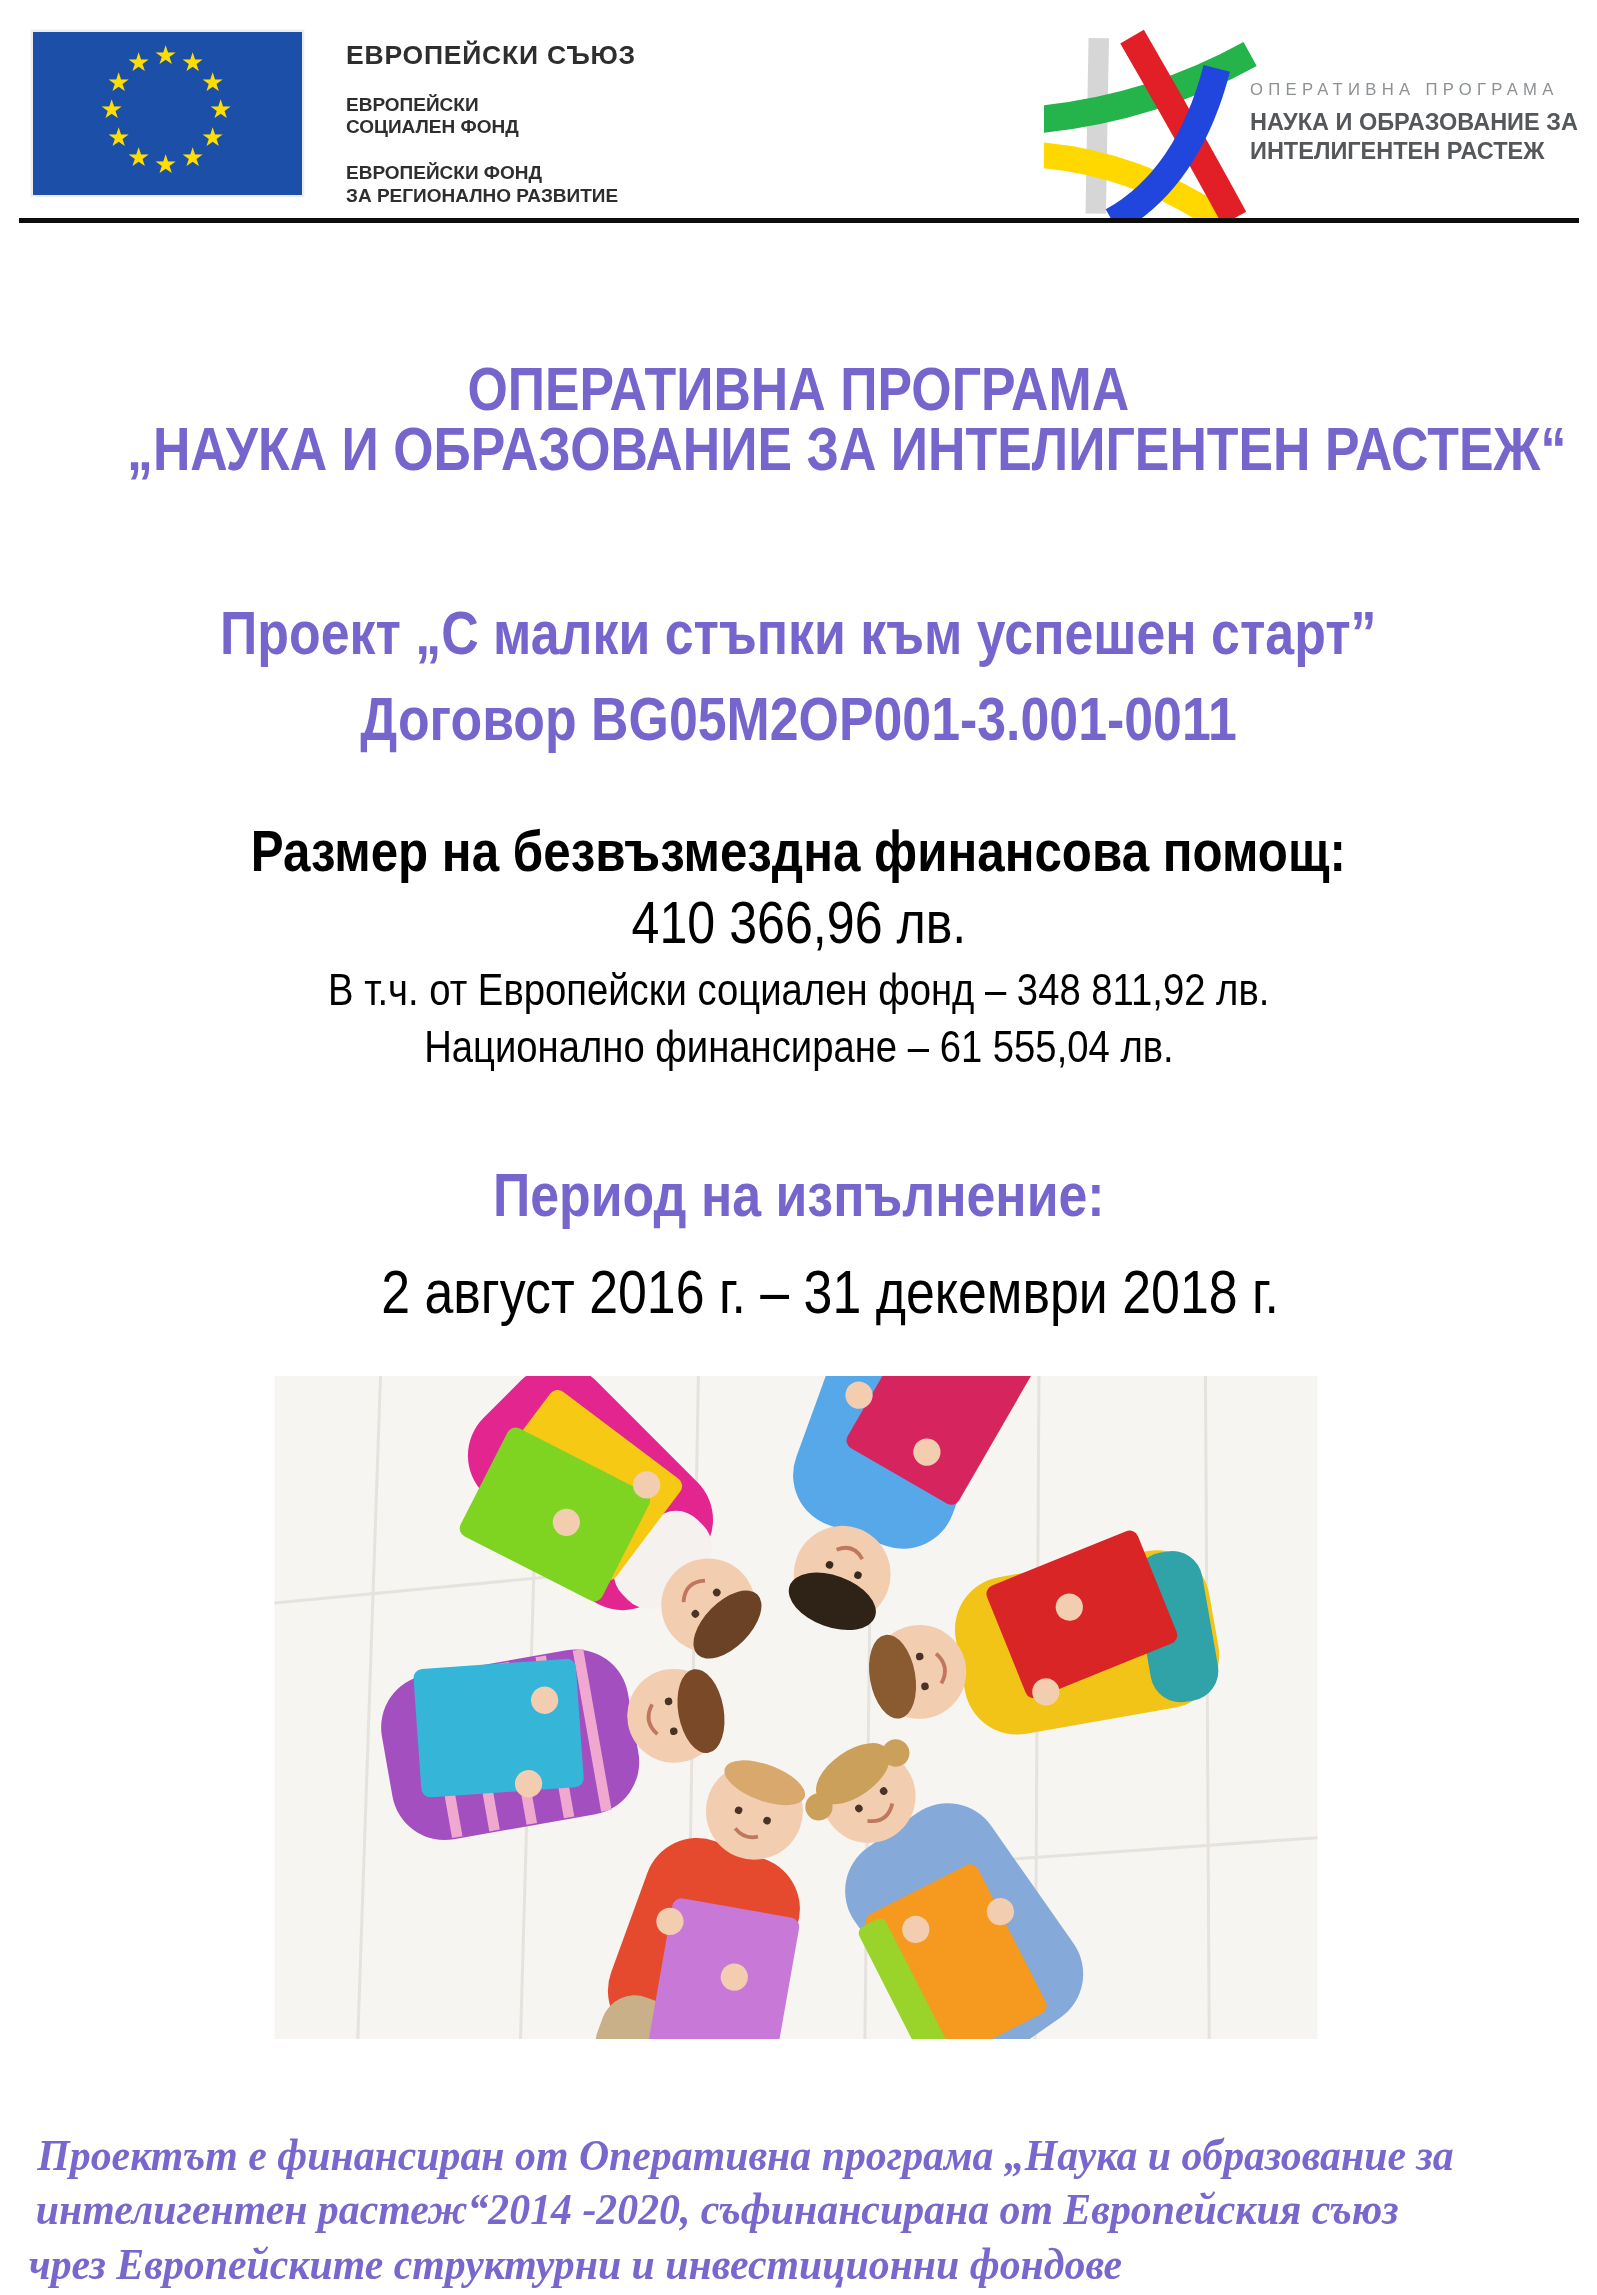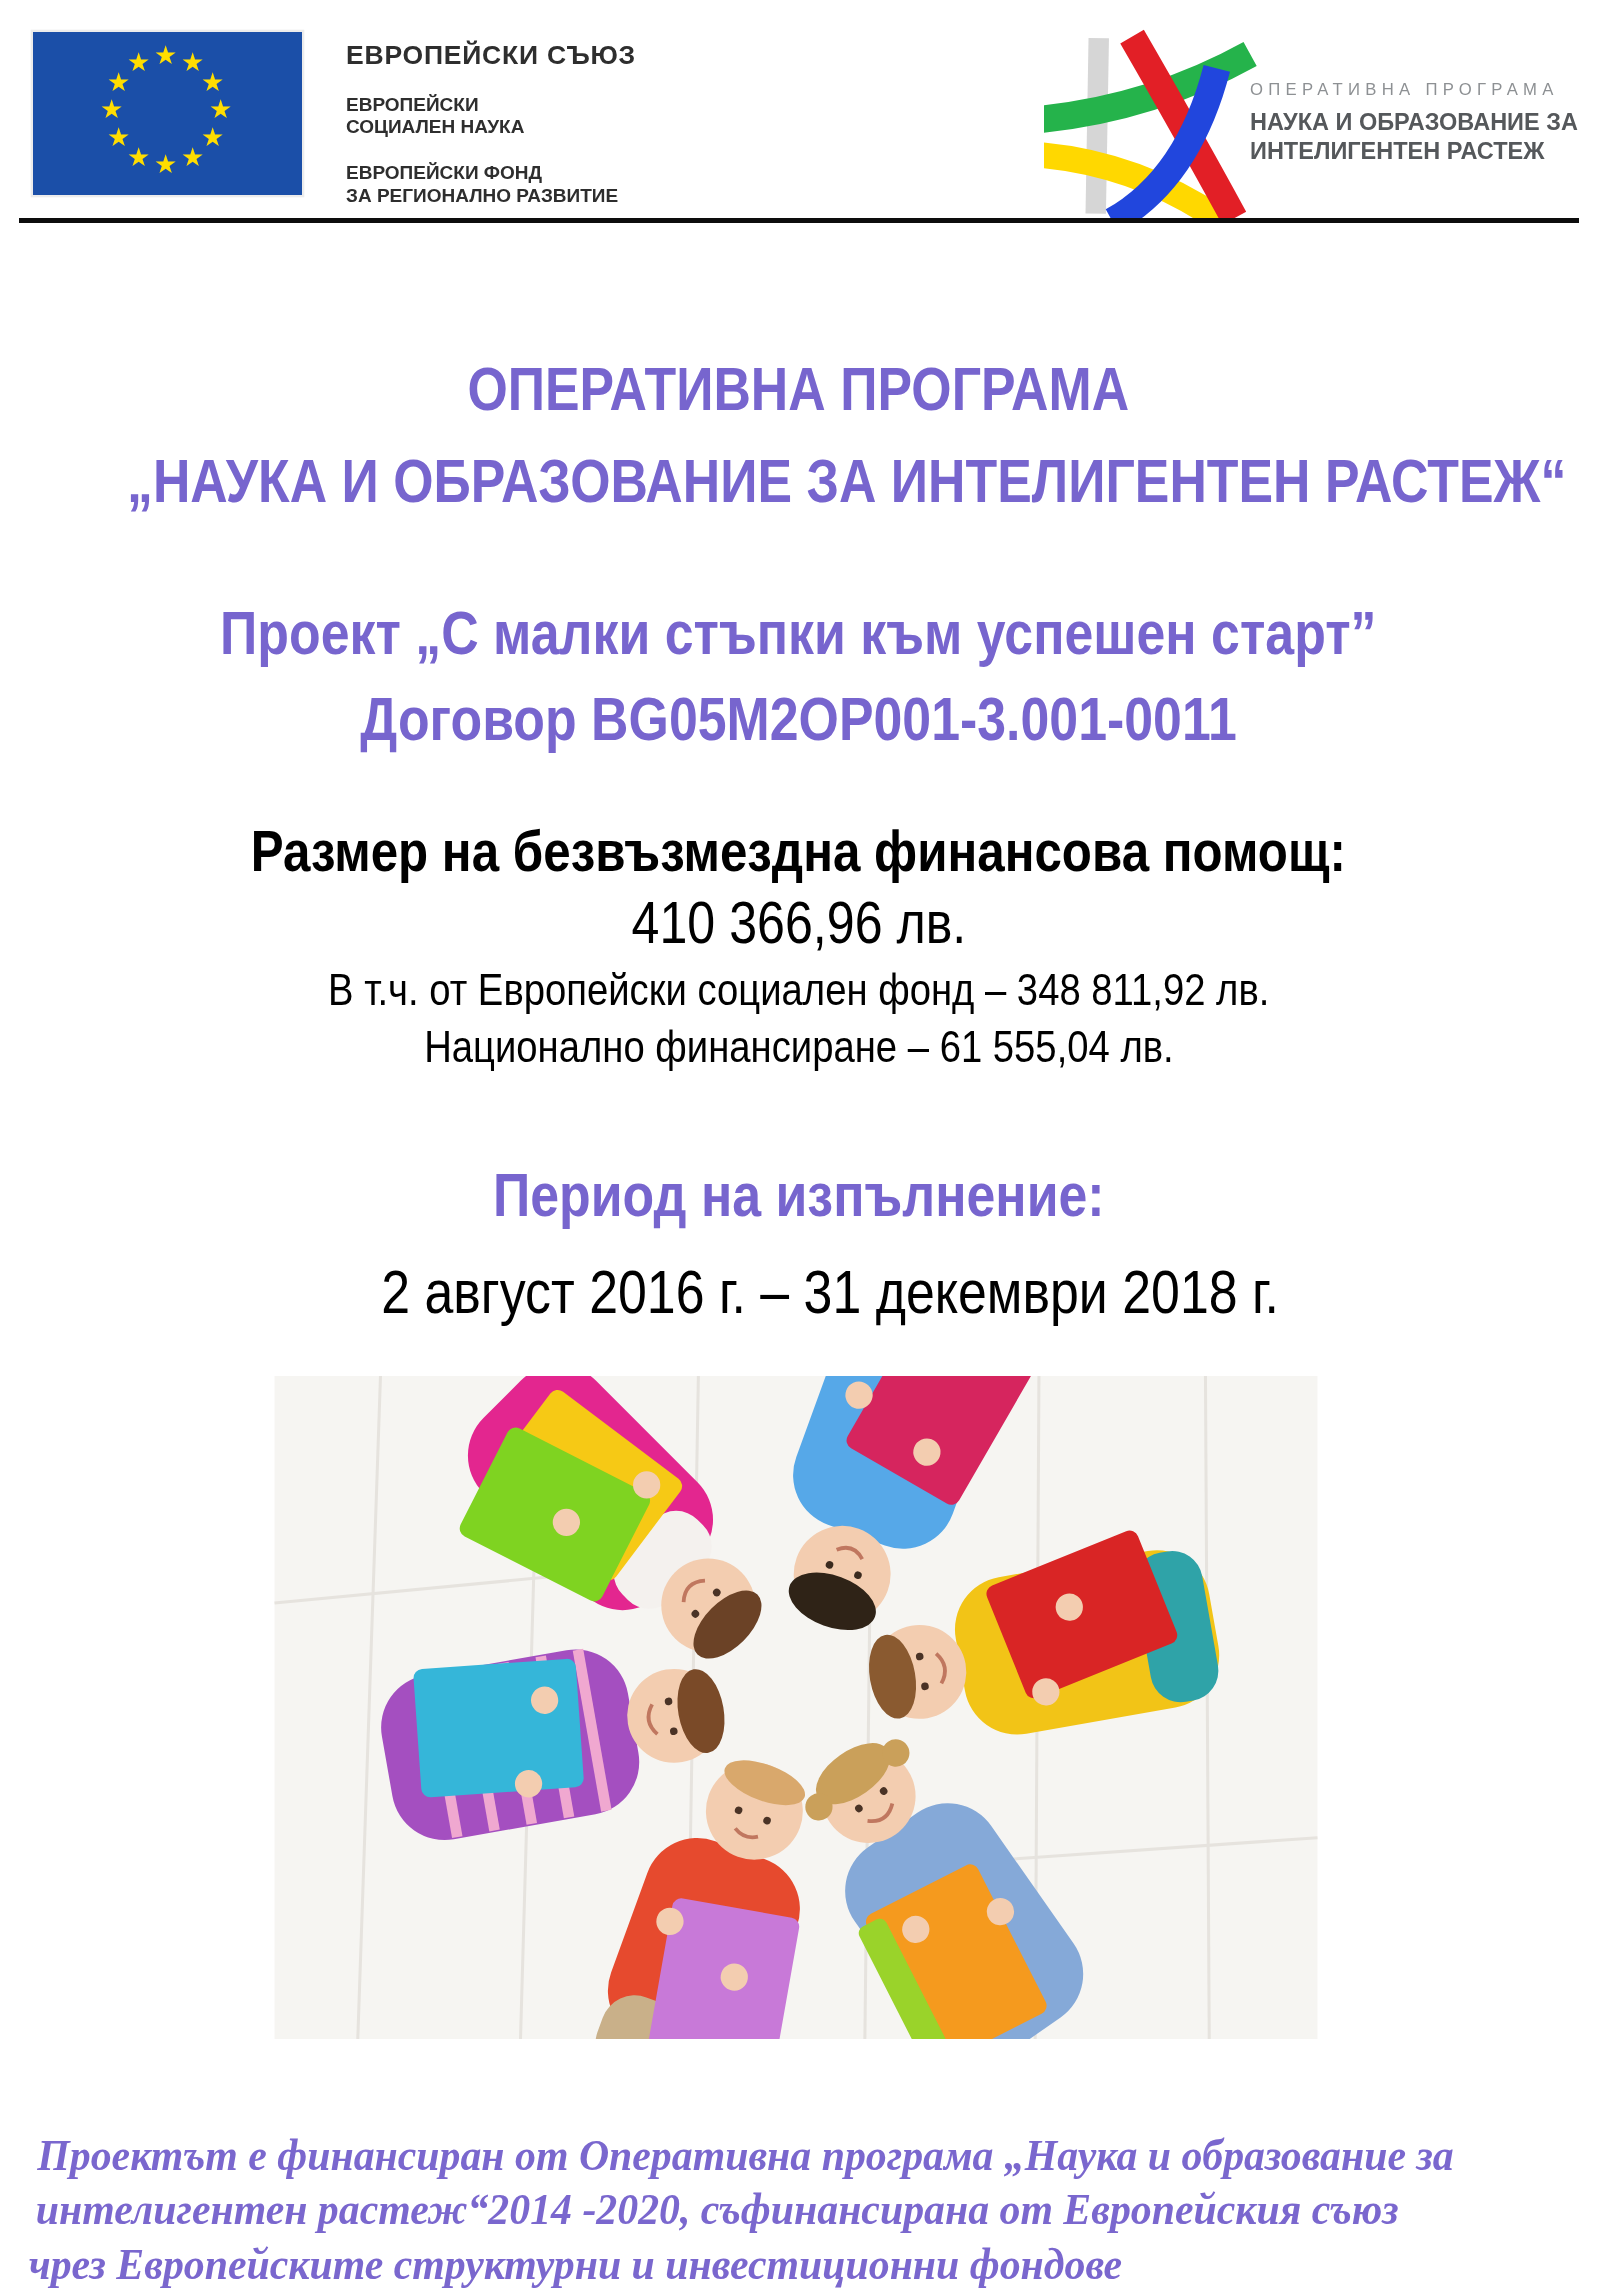--- a/index.html
+++ b/index.html
@@ -32,21 +32,21 @@
   .line{position:absolute; left:0; width:100%; text-align:center; white-space:nowrap; line-height:1.1;}
   .cond{display:inline-block; transform:scaleX(0.85); transform-origin:50% 50%;}
   .purple{color:#7765CE;}
   .b{font-weight:bold;}
   .f80{font-size:61px;}
   .f78{font-size:59px;}
   .f76{font-size:58px;}
   .f60{font-size:45px;}
 
   .h1a{top:356px;}
-  .h1b{top:448px;}
+  .h1b{top:416px;}
   .proj{top:600px;}
   .contract{top:686px;}
   .grant-h{top:819px;}
   .grant-t{top:891px;}
   .grant-esf{top:965px;}
   .grant-nat{top:1022px;}
   .period-h{top:1162px;text-align:center;}
   .period-v{top:1259px;padding-left:32px;}
 
   
@@ -86,21 +86,21 @@
         <span class="star" style="left: 121px; top: 119px;">★</span>
         <span class="star" style="left: 94px; top: 112px;">★</span>
         <span class="star" style="left: 74px; top: 92px;">★</span>
         <span class="star" style="left: 67px; top: 64px;">★</span>
         <span class="star" style="left: 74px; top: 37px;">★</span>
         <span class="star" style="left: 94px; top: 17px;">★</span>
       </div>
     <div class="eu-text">
       <div class="eu-title">ЕВРОПЕЙСКИ СЪЮЗ</div>
       <div class="eu-fund">ЕВРОПЕЙСКИ</div>
-      <div class="eu-fund">СОЦИАЛЕН НАУКА</div>
+      <div class="eu-fund">СОЦИАЛЕН ФОНД</div>
       <div class="eu-gap"></div>
       <div class="eu-fund">ЕВРОПЕЙСКИ ФОНД</div>
       <div class="eu-fund">ЗА РЕГИОНАЛНО РАЗВИТИЕ</div>
     </div>
   </div>
 
   <div class="op-logo">
     <svg class="op-ribbons" width="220" height="193" viewBox="0 0 290 255">
       <path d="M72,12 L68,244" stroke="#D6D6D6" stroke-width="27" fill="none"></path>
       <path d="M-12,120 Q140,106 272,33" stroke="#25B34B" stroke-width="36" fill="none"></path>

